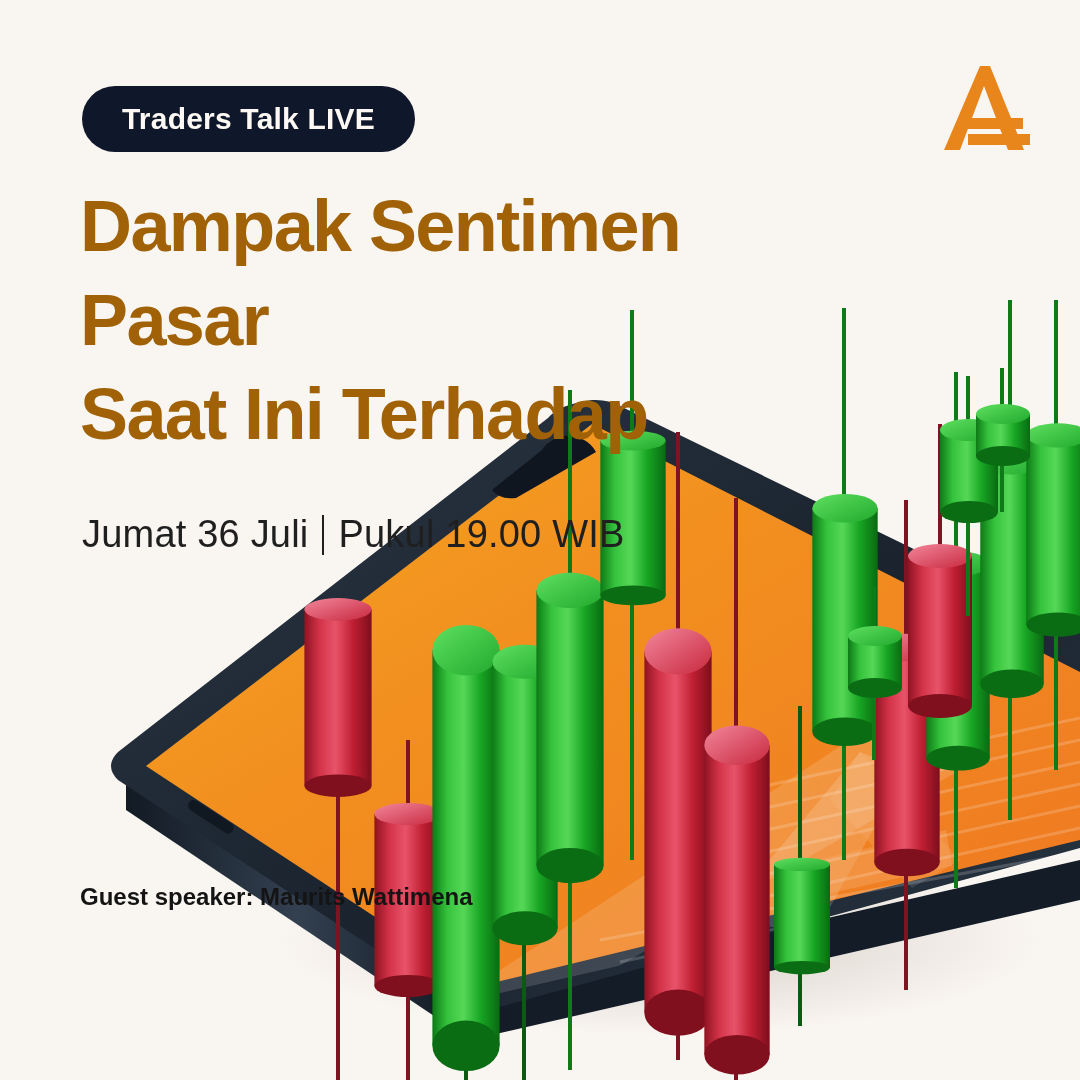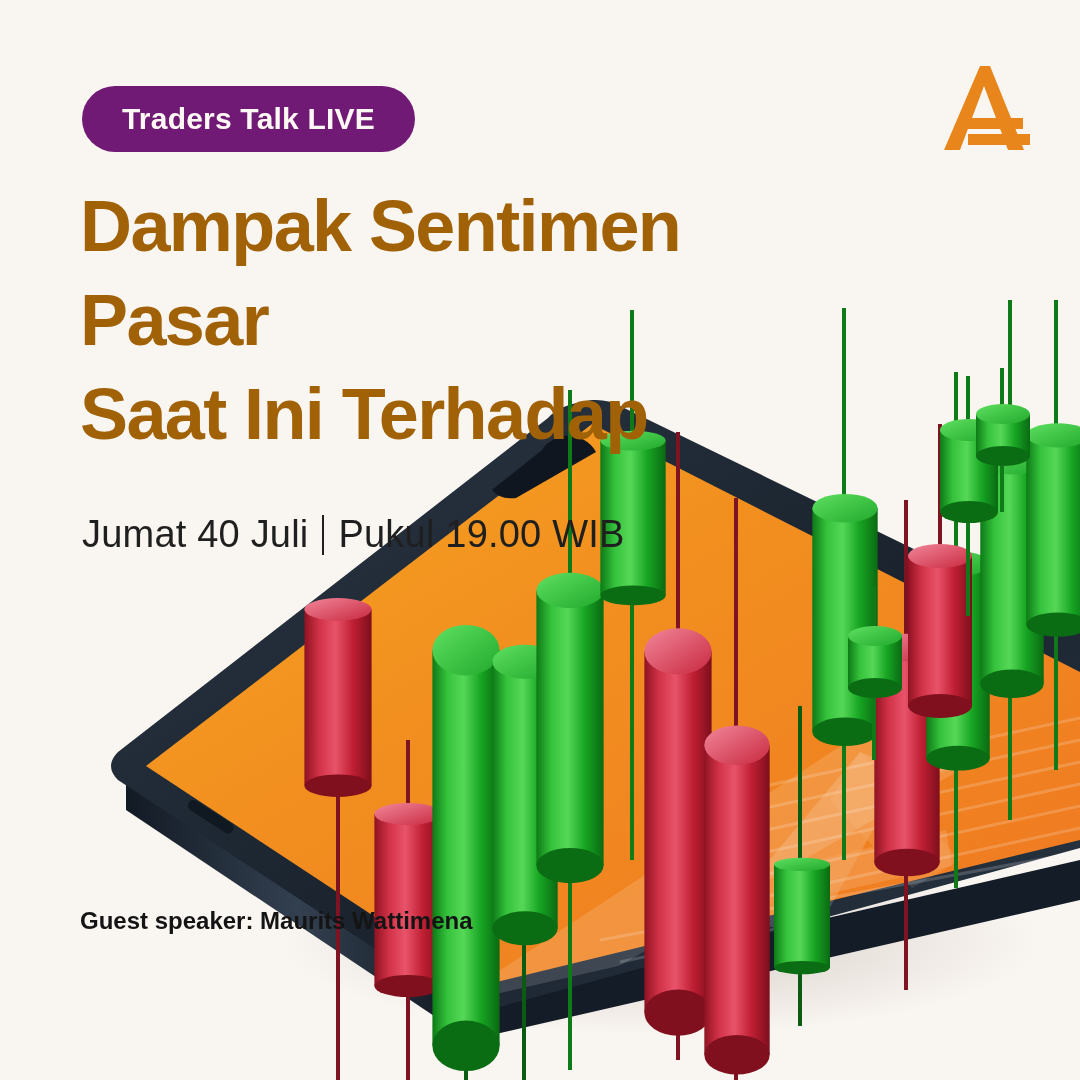--- a/index.html
+++ b/index.html
@@ -12,21 +12,21 @@
   #poster{position:absolute;inset:0;width:1080px;height:1080px;overflow:hidden;background:#f9f5f1;}
 
   
   .logo{position:absolute;left:928px;top:58px;width:110px;height:110px;}
   .logo svg{display:block;width:110px;height:110px;}
 
   
   .badge{
     position:absolute;left:82px;top:86px;
     height:66px;padding:0 40px;border-radius:34px;
-    background:#701a75;display:flex;align-items:center;justify-content:center;
+    background:#0f172a;display:flex;align-items:center;justify-content:center;
   }
   .badge span{
     color:#fdf8f3;font-size:30px;font-weight:bold;letter-spacing:.2px;
     white-space:nowrap;
   }
 
   
   .headline{
     position:absolute;left:80px;top:190px;width:760px;
     color:#a16207;font-size:72px;font-weight:bold;line-height:1.0;
@@ -39,21 +39,21 @@
     position:absolute;left:82px;top:513px;
     color:#1f1f1f;font-size:38px;font-weight:normal;letter-spacing:.2px;
     white-space:nowrap;display:flex;align-items:center;gap:14px;
   }
   .dateline .sep{display:inline-block;width:2px;height:40px;background:#1f1f1f;}
 
   
   .credits{position:absolute;left:80px;top:866px;width:470px;z-index:40;}
   .cred-name{color:#141414;font-size:24px;font-weight:bold;line-height:1.25;white-space:nowrap;}
   .cred-role{color:#1f1f1f;font-size:22px;font-weight:normal;line-height:1.3;margin-top:2px;white-space:nowrap;}
-  .cred-block-2{margin-top:40px;}
+  .cred-block-2{margin-top:16px;}
 
   
   .art{position:absolute;left:0;top:300px;width:1080px;height:780px;}
   .art svg{display:block;width:1080px;height:780px;}
 </style>
 </head>
 <body>
 
 <div id="poster">
 
@@ -299,21 +299,21 @@
     <span>Traders Talk LIVE</span>
   </div>
 
   <div class="headline">
     <div>Dampak Sentimen</div>
     <div>Pasar</div>
     <div>Saat Ini Terhadap</div>
   </div>
 
   <div class="dateline">
-    <span>Jumat 40 Juli</span>
+    <span>Jumat 36 Juli</span>
     <span class="sep"></span>
     <span>Pukul 19.00 WIB</span>
   </div>
 
   <div class="credits">
     <div class="cred-block-2">
       <div class="cred-name">Guest speaker: Maurits Wattimena</div>
     </div>
   </div>
 

